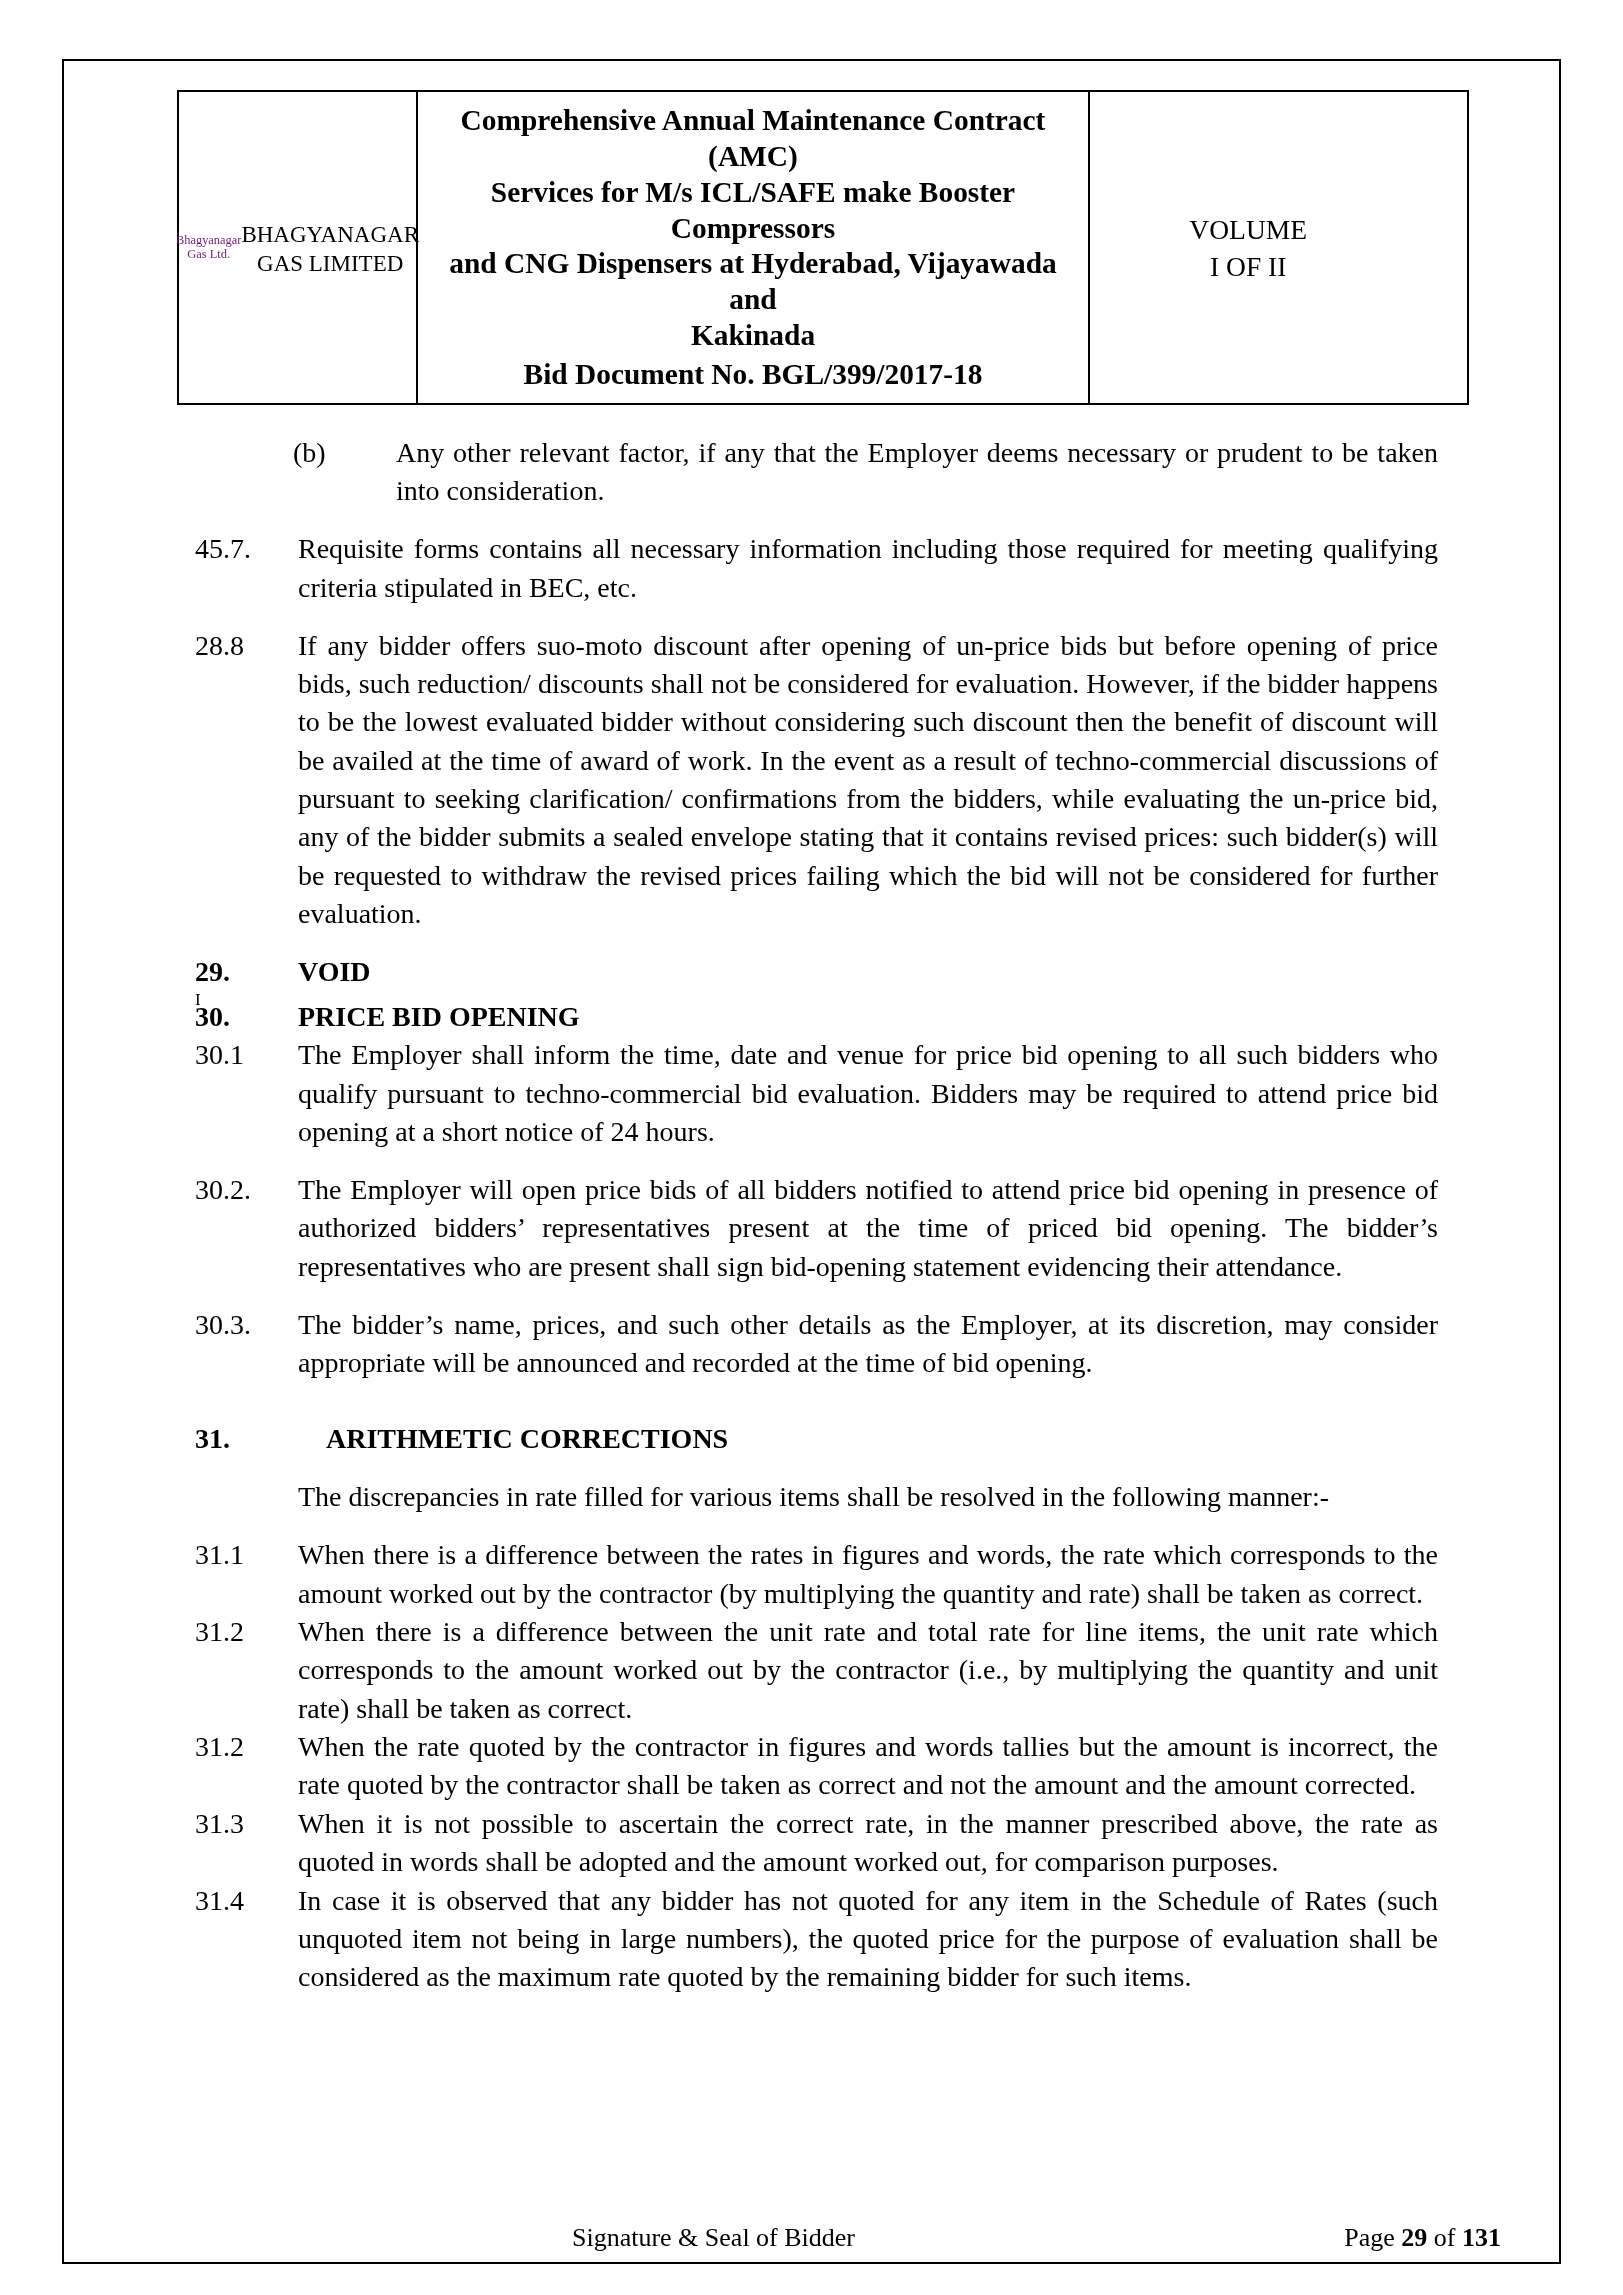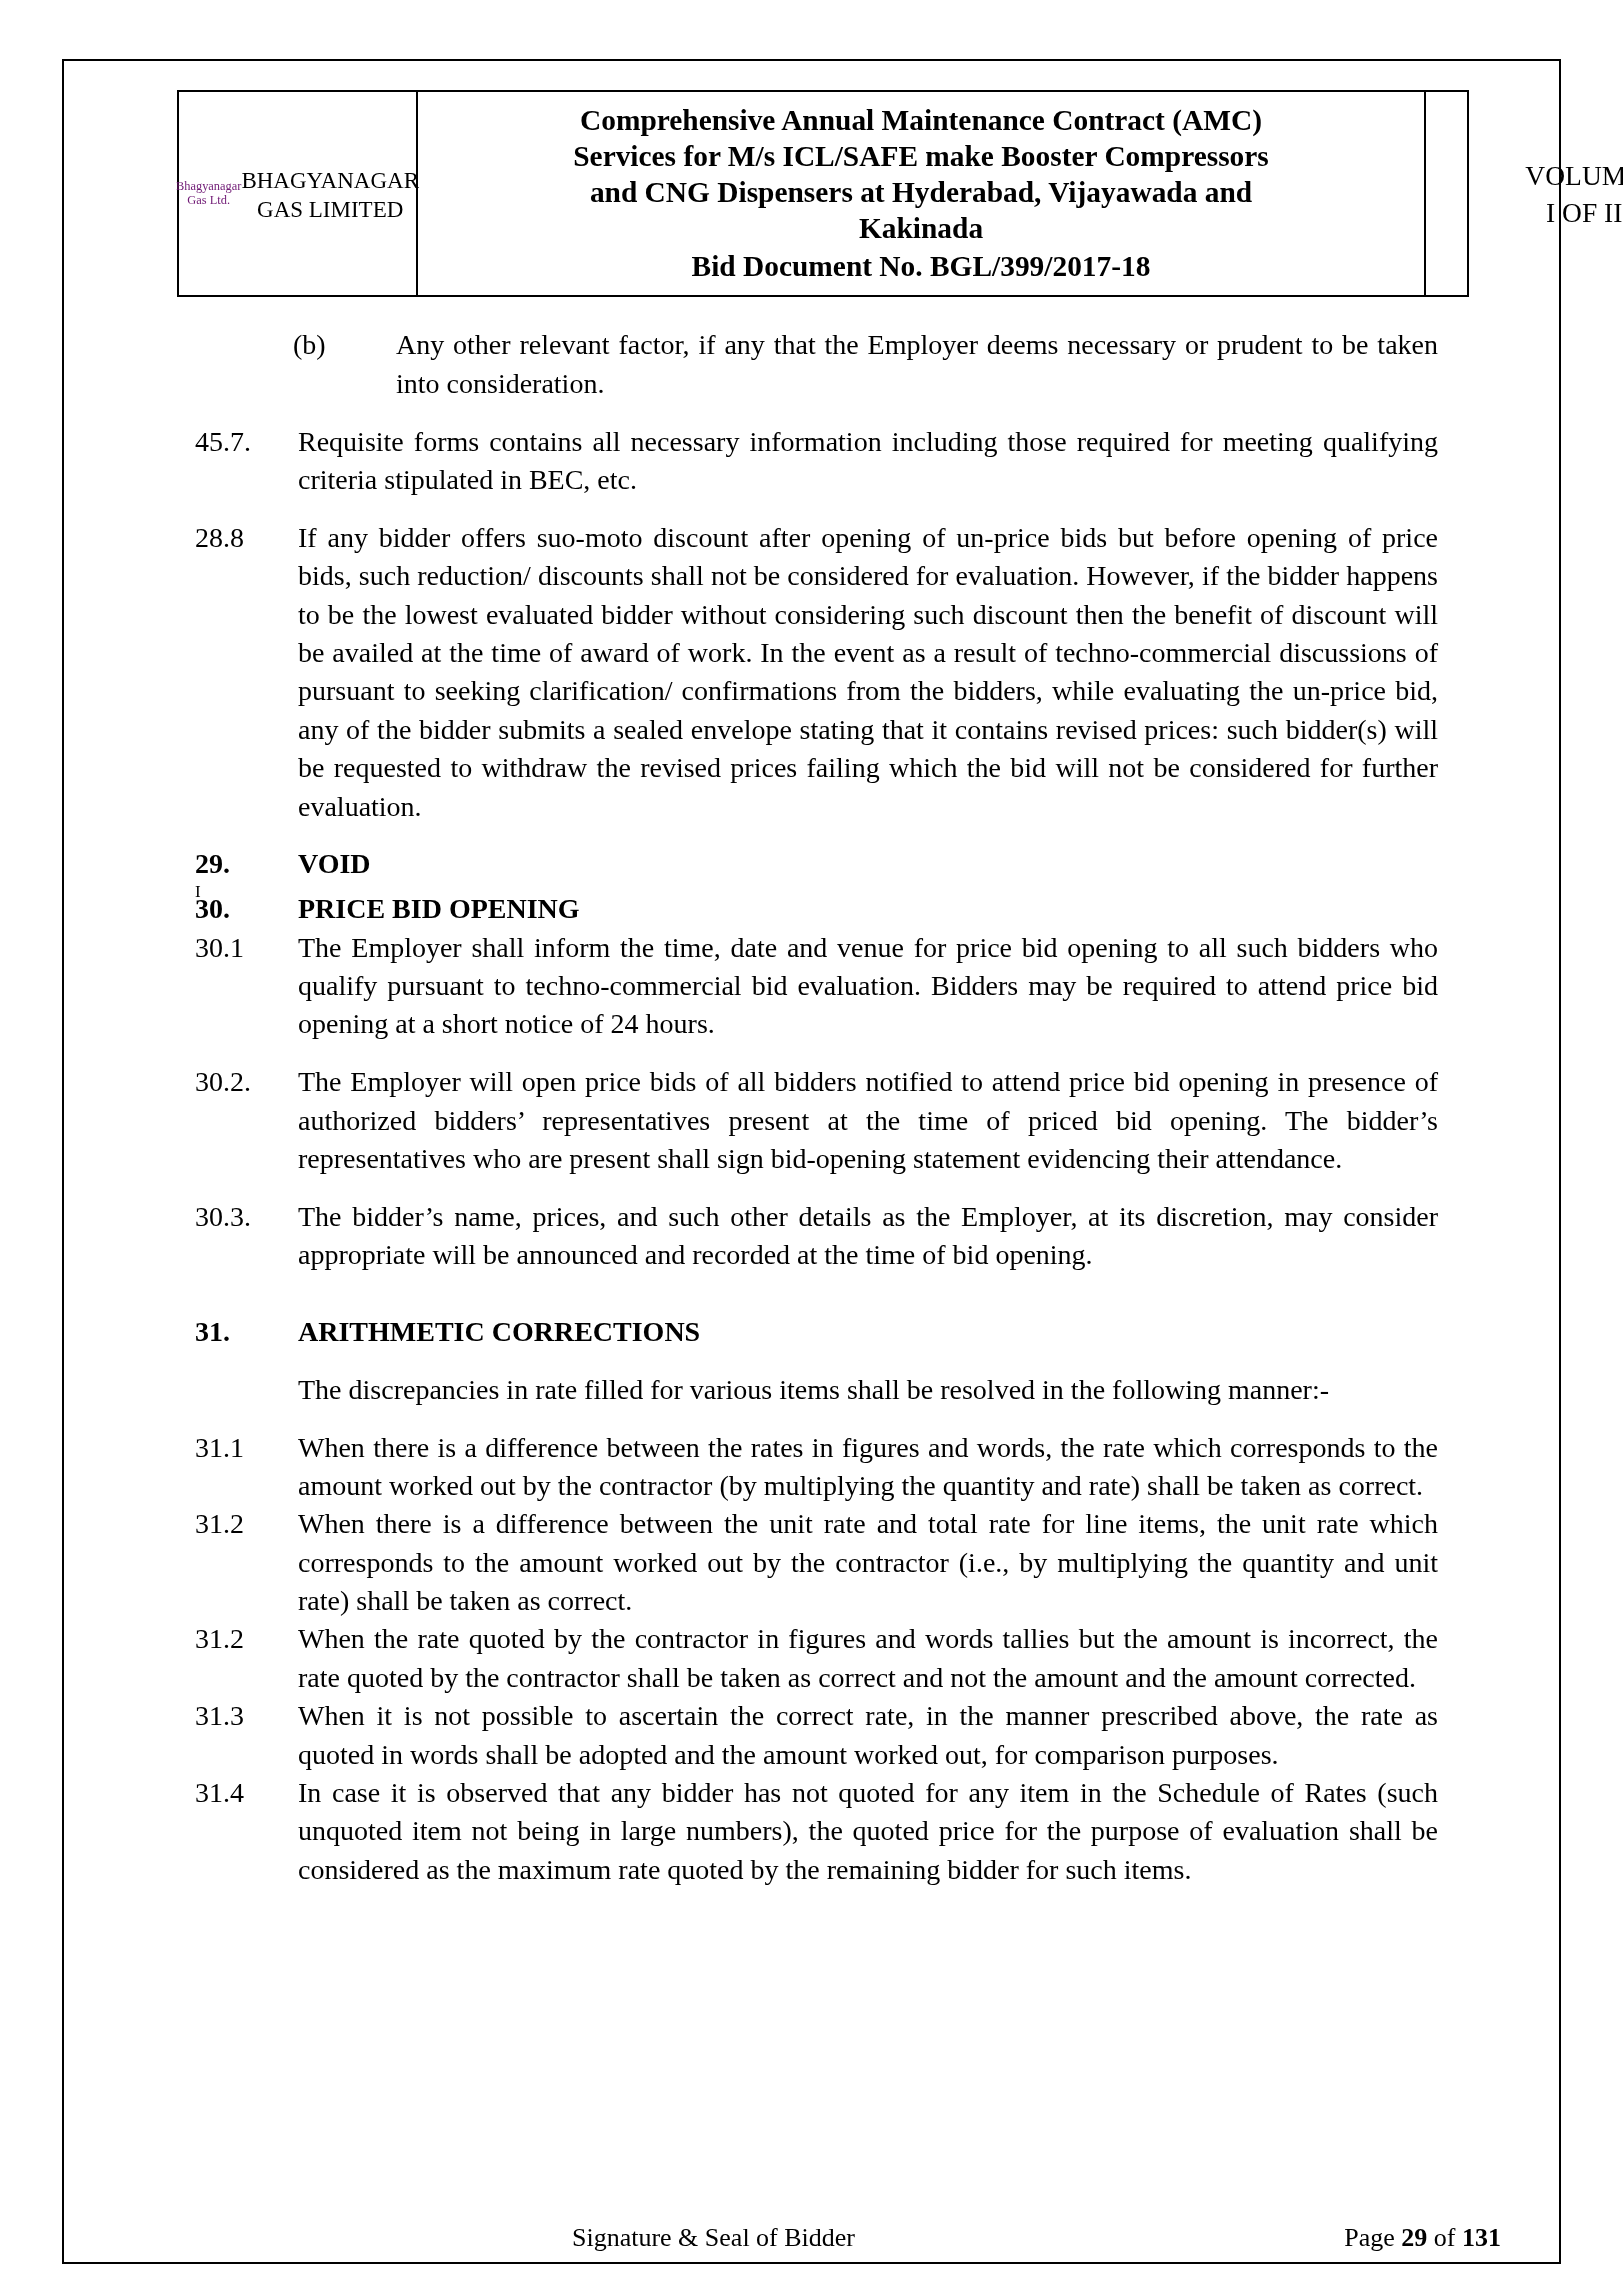--- a/index.html
+++ b/index.html
@@ -24,38 +24,38 @@
     width: 1292px;
     background: #fff;
   }
   .hcell { border-right: 2px solid #000; }
   .logo-cell {
     width: 239px; flex: none;
     display: flex; flex-direction: row; align-items: center; justify-content: center;
     padding: 9.2px 5.2px 10.5px 5.2px; text-align: center;
   }
   .title-cell {
-    width: 1008px; flex: none;
+    width: 672px; flex: none;
     display: flex; flex-direction: column; justify-content: center;
     text-align: center; padding: 10.5px 14.4px;
   }
   .volume-cell {
     width: 217px; flex: none; border-right: none;
     display: flex; align-items: center; justify-content: flex-end; text-align: center;
   }
   .doc-title { font-weight: bold; font-size: 29.4px; line-height: 1.22; white-space: pre-line; }
   .doc-no { font-weight: bold; font-size: 29.4px; line-height: 1.22; margin-top: 2.6px; }
   .volume-text { font-size: 27.5px; line-height: 1.35; white-space: pre-line; }
   .org-name { font-size: 23px; line-height: 1.25; white-space: pre-line; margin-top: 5.2px; }
   .logo-caption { color: #701a75; font-size: 12.4px; line-height: 1.1; margin-top: 1.3px; }
   
   .body-content { margin: 29px 0 0 131px; width: 1243px; }
   .para { display: flex; margin-top: 19.6px; font-size: 28px; line-height: 1.37; }
   .para.g0 { margin-top: 0; }
-  .para.g2 { margin-top: 38px; }
+  .para.g2 { margin-top: 38px; gap: 28px; }
   .num { width: 103px; flex: none; }
   .ptext { flex: 1; text-align: justify; }
   .heading { font-weight: bold; }
   .heading .ptext { text-align: left; }
   .sub { padding-left: 98px; }
   .sub .num { width: 103px; }
   .para.stray { margin: 1.3px 0 -9.2px 0; font-size: 17px; line-height: 14.4px; height: 14.4px; }
   
   .footer {
     position: absolute; left: 0; right: 0; bottom: 5.2px;

